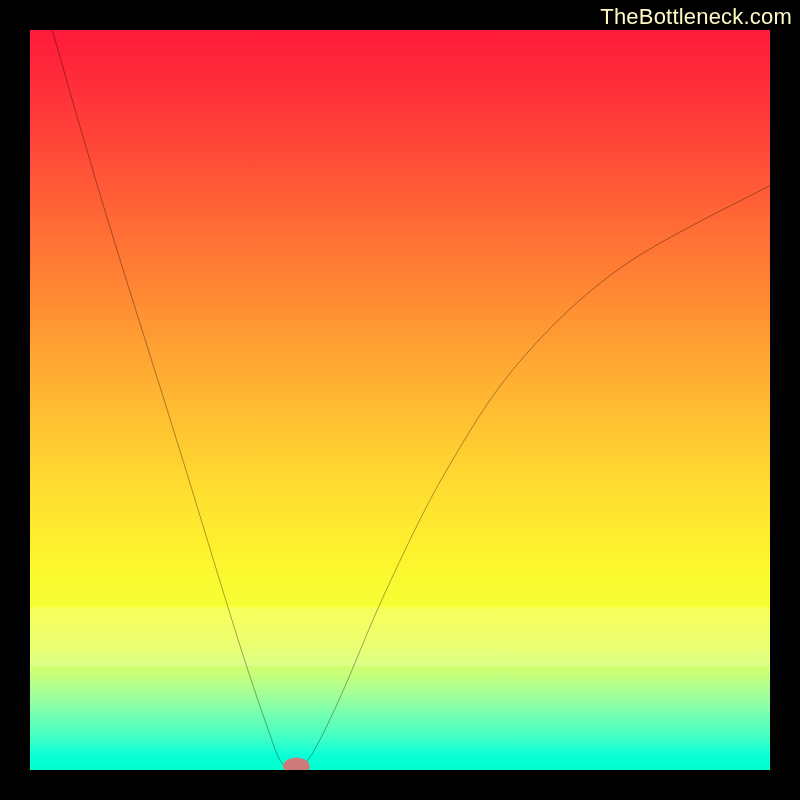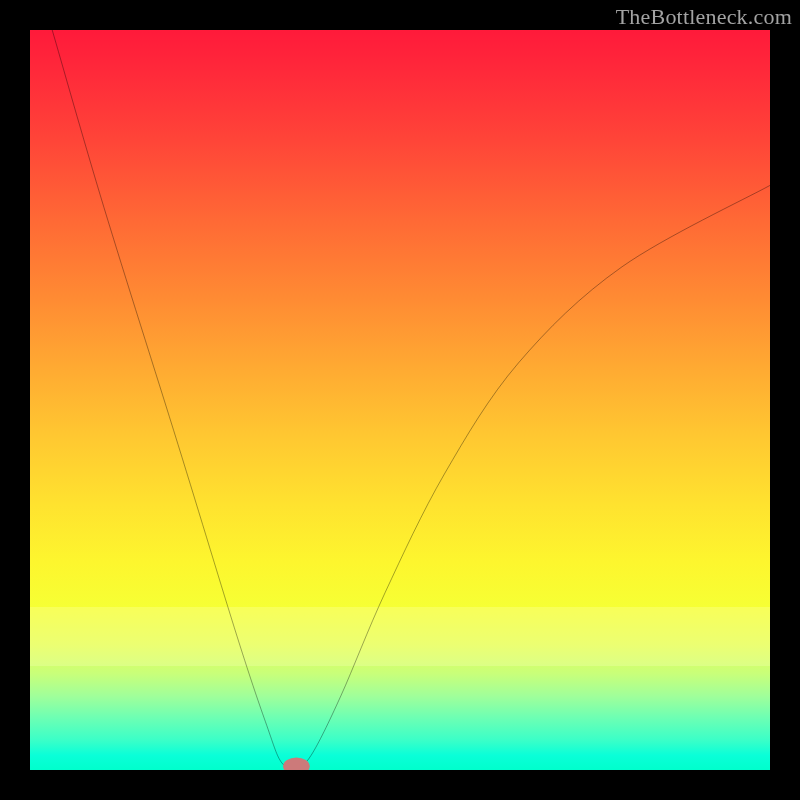--- a/index.html
+++ b/index.html
@@ -38,24 +38,24 @@
   }
   .bright-band {
     position: absolute;
     left: 0; right: 0;
     background: rgba(255,255,200,0.25);
   }
   .watermark {
     position: absolute;
     top: 4px;
     right: 8px;
-    font-family: Liberation Serif, serif;
+    font-family: Liberation Sans, sans-serif;
     font-size: 22px;
     font-weight: 500;
-    color: #a3a3a3;
+    color: #fef9c3;
     letter-spacing: 0.2px;
   }
   svg.curve { position: absolute; inset: 0; }
 </style>
 </head>
 <body>
 
 <div class="frame">
   <div class="plot-area">
 

